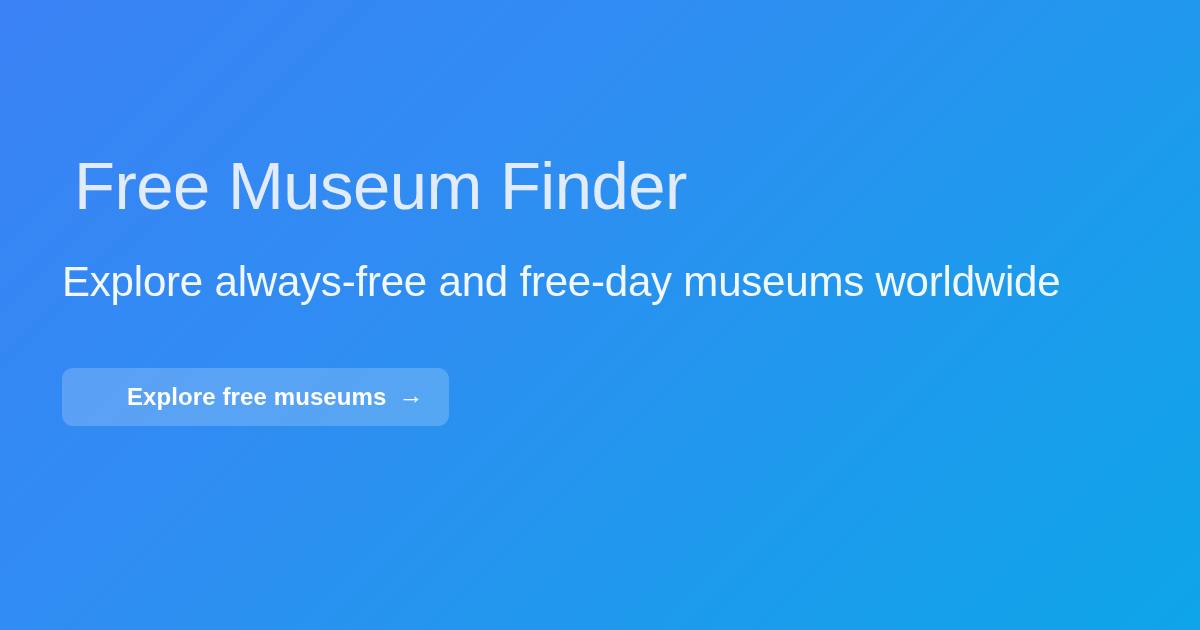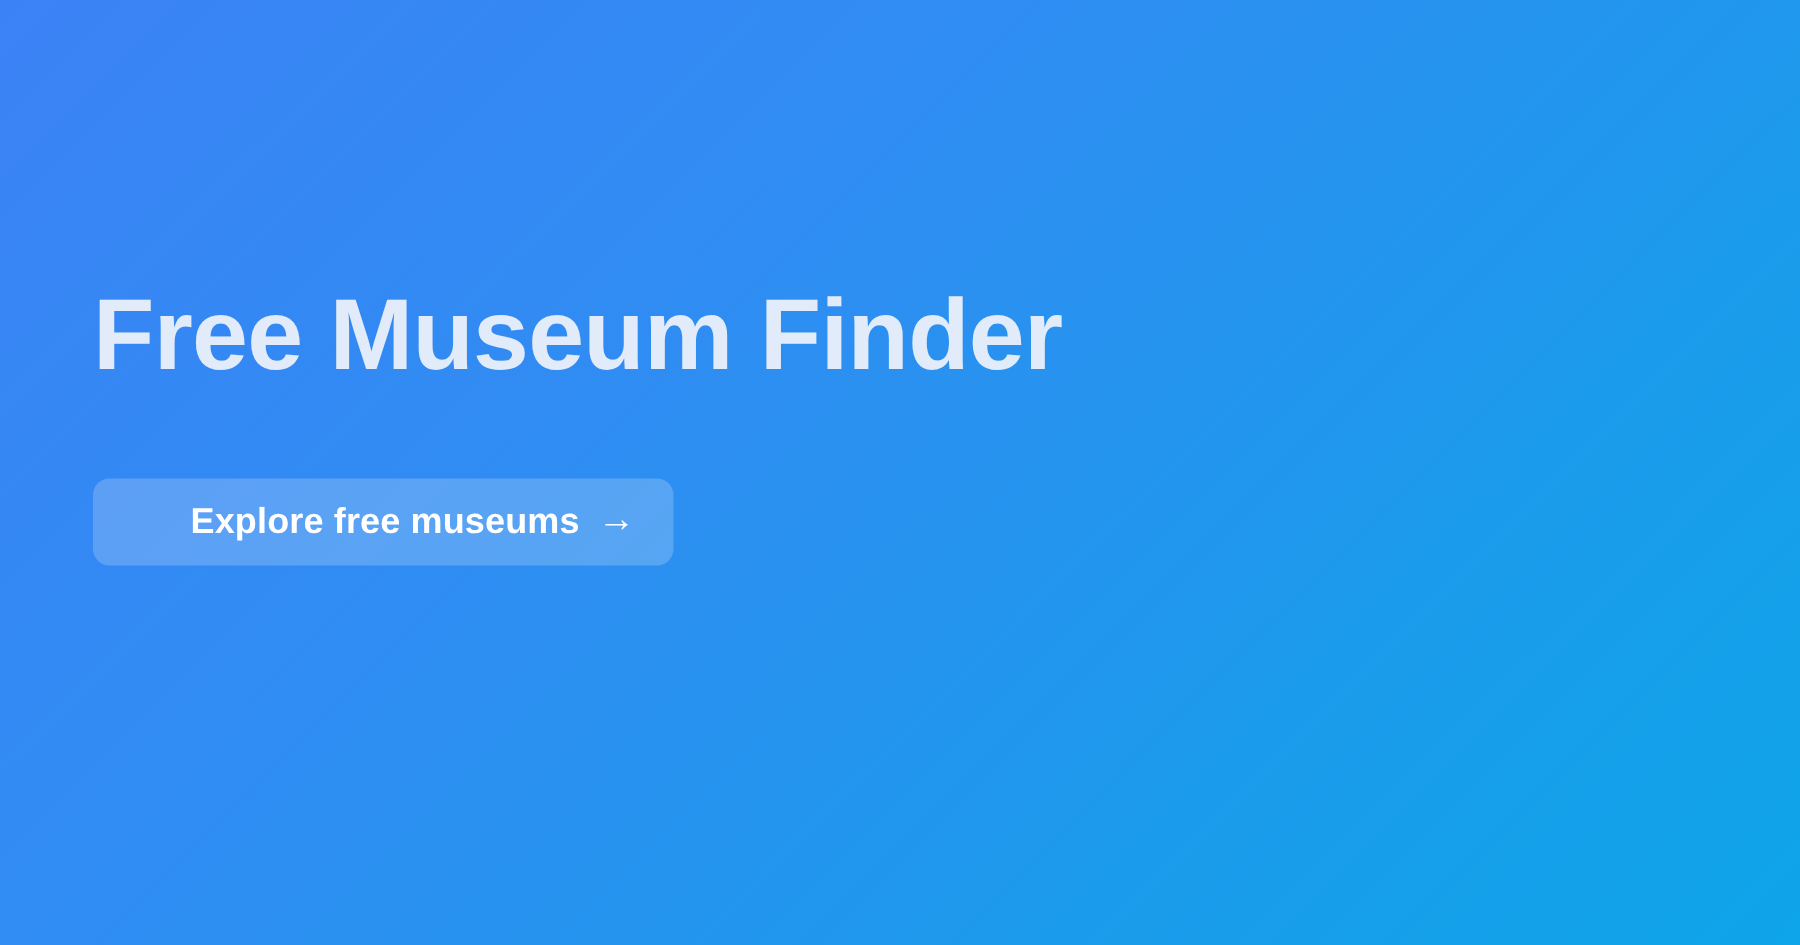--- a/index.html
+++ b/index.html
@@ -31,24 +31,24 @@
     height: 630px;
     display: flex;
     flex-direction: column;
     justify-content: center;
     align-items: flex-start;
     padding-bottom: 64px;
     box-sizing: border-box;
   }
 
   .hero-title {
-    margin: 0;
+    margin: 12px;
     font-size: 67px;
     line-height: 1.0;
-    font-weight: 700;
+    font-weight: 400;
     letter-spacing: -0.5px;
     color: #e1ebfa;
     white-space: nowrap;
   }
 
   .hero-subtitle {
     margin: 0;
     padding-top: 28px;
     font-size: 42px;
     line-height: 1.1;
@@ -92,20 +92,21 @@
   }
 </style>
 </head>
 <body>
 
 <div class="og-card">
   <div class="content">
 
     <h1 class="hero-title">Free Museum Finder</h1>
 
+    <p class="hero-subtitle">Explore always-free and free-day museums worldwide</p>
 
     <button class="cta-button">
       <span class="cta-label">Explore free museums</span>
       <span class="cta-arrow">→</span>
     </button>
 
   </div>
 </div>
 
 </body></html>

